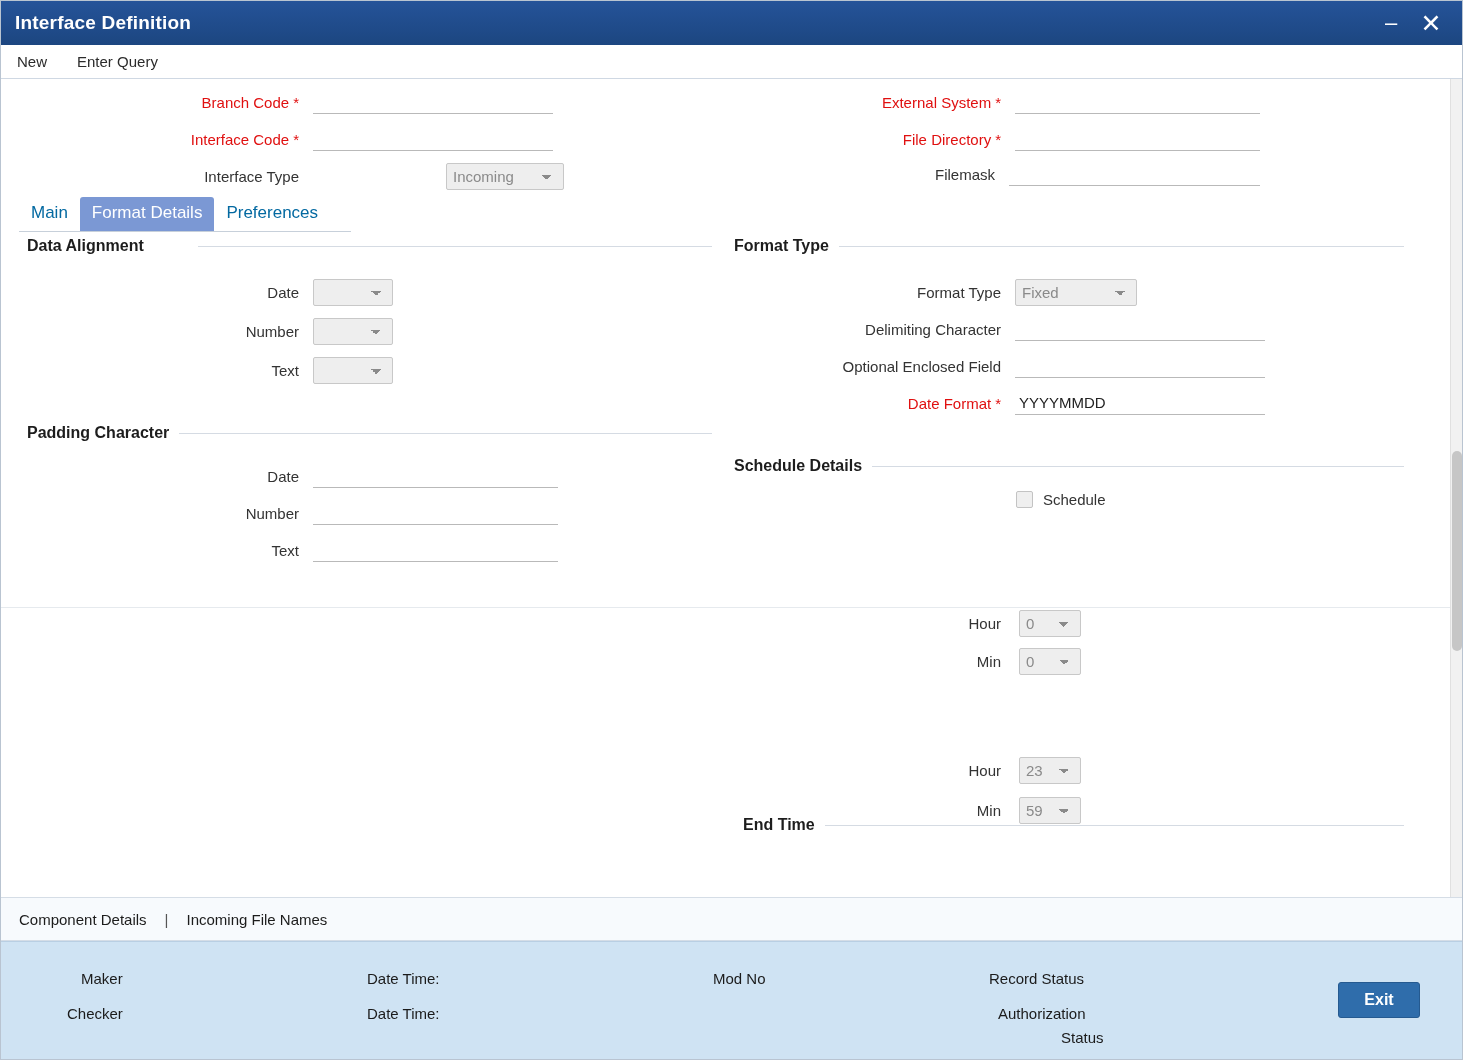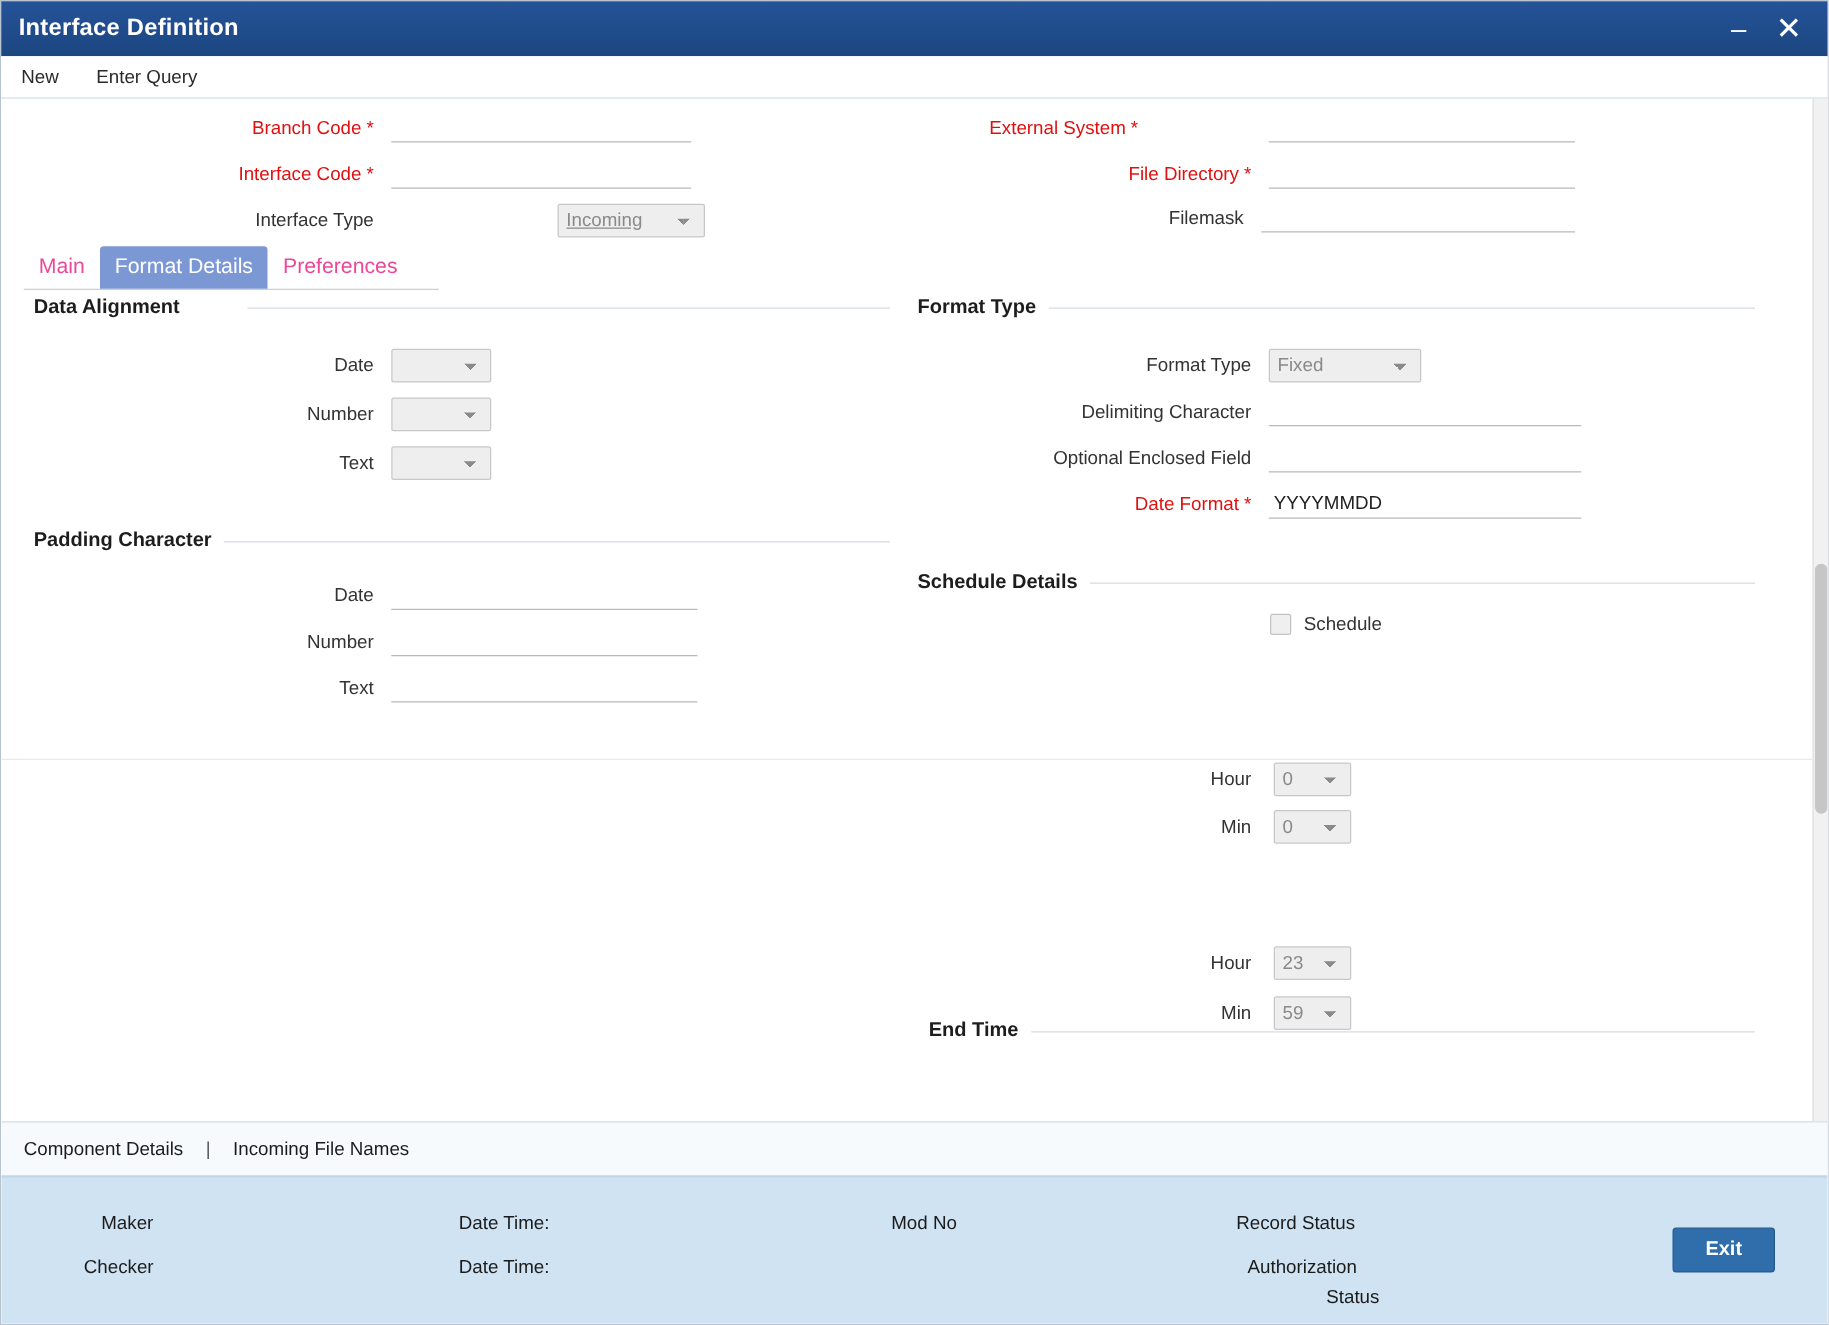--- a/index.html
+++ b/index.html
@@ -125,21 +125,21 @@
   .tabs {
     position: absolute;
     left: 18px; top: 118px;
     display: flex;
     align-items: flex-end;
     border-bottom: 1px solid #c7d0da;
     width: 332px;
   }
   .tab {
     font-size: 17px;
-    color: #ec4899;
+    color: #0369a1;
     padding: 6px 12px 8px 12px;
     cursor: pointer;
     white-space: nowrap;
   }
   .tab.active {
     background: #7b98d4;
     color: #fff;
     border-radius: 3px 3px 0 0;
   }
   
@@ -264,27 +264,27 @@
 
         <div class="fld" style="left:18px; top:49px; width:545px;">
           <div class="lbl req" style="width:280px;">
             <span>Interface Code</span><span class="star">*</span>
           </div>
           <input class="underline-input" style="width: 240px; margin-left: 14px;" value="">
         </div>
 
         <div class="fld" style="left:18px; top:84px; width:545px;justify-content:space-between;">
           <div class="lbl" style="width:280px;">Interface Type</div>
-          <select class="sel" style="width:118px; margin-left:14px;text-decoration:underline;">
+          <select class="sel" style="width:118px; margin-left:14px;">
             <option>Incoming</option>
           </select>
         </div>
 
         <div class="fld" style="left:700px; top:12px; width:580px;">
-          <div class="lbl req" style="width:300px;text-align:center;">
+          <div class="lbl req" style="width:300px;">
             <span>External System</span><span class="star">*</span>
           </div>
           <input class="underline-input" style="width: 245px; margin-left: 14px;" value="">
         </div>
 
         <div class="fld" style="left:700px; top:49px; width:580px;">
           <div class="lbl req" style="width:300px;">
             <span>File Directory</span><span class="star">*</span>
           </div>
           <input class="underline-input" style="width: 245px; margin-left: 14px;" value="">

